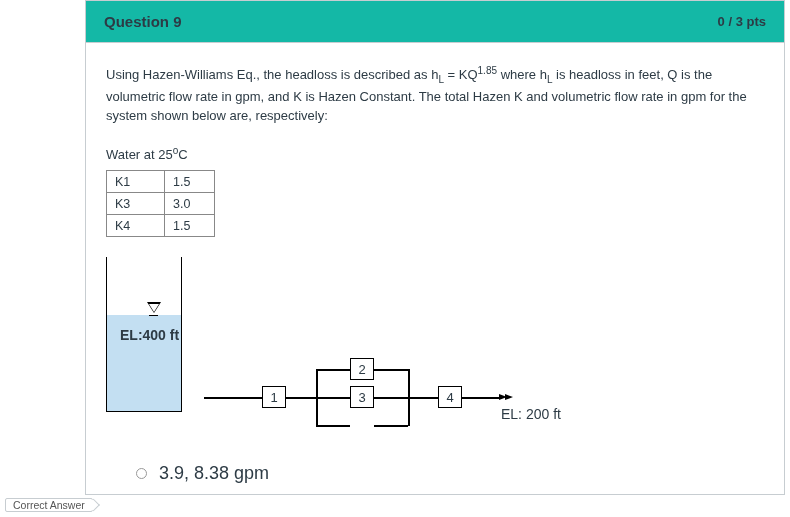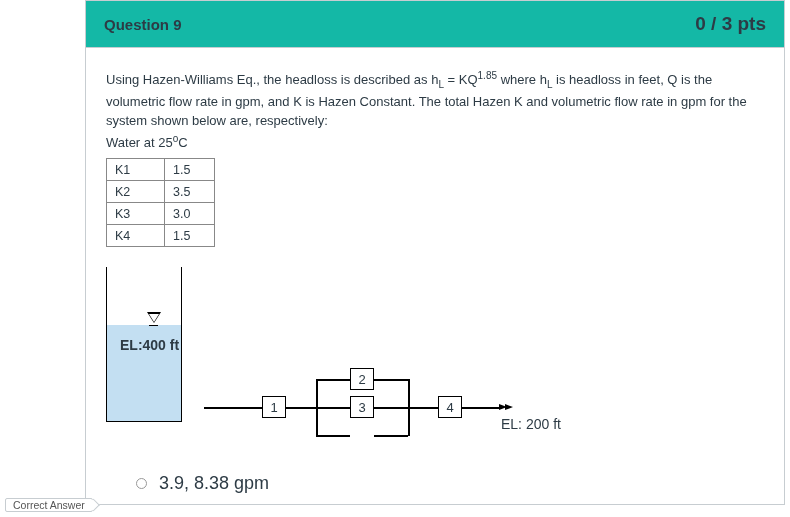--- a/index.html
+++ b/index.html
@@ -26,27 +26,27 @@
       align-items: center;
       padding: 12px 18px;
       border-bottom: 1px solid #c7cdd1;
       background: #14b8a6;
     }
     .question-title {
       font-weight: bold;
       font-size: 15px;
     }
     .question-pts {
-      font-size: 19px;
+      font-size: 13px;
       font-weight: bold;
     }
     .question-body {
       padding: 20px 20px 10px 20px;
     }
-    .stem { font-size: 13px; line-height: 1.5; margin-bottom: 2px; }
+    .stem { font-size: 13px; line-height: 1.5; margin-bottom: 19px; }
     .sub { font-size: 10px; vertical-align: sub; }
     .sup { font-size: 10px; vertical-align: super; }
     .water-label { font-size: 13px; margin-bottom: 8px; }
 
     table.ktable {
       border-collapse: collapse;
       margin-bottom: 20px;
     }
     table.ktable td {
       border: 1px solid #888;
@@ -182,24 +182,20 @@
 
     <div class="water-label">
       <span>Water at 25</span><span class="sup">o</span><span>C</span>
     </div>
 
     <table class="ktable">
       <tbody>
           <tr>
         <td>K1</td>
         <td>1.5</td>
-      </tr>
-      <tr>
-        <td>K2</td>
-        <td>3.5</td>
       </tr>
       <tr>
         <td>K3</td>
         <td>3.0</td>
       </tr>
       <tr>
         <td>K4</td>
         <td>1.5</td>
       </tr>
     </tbody>

